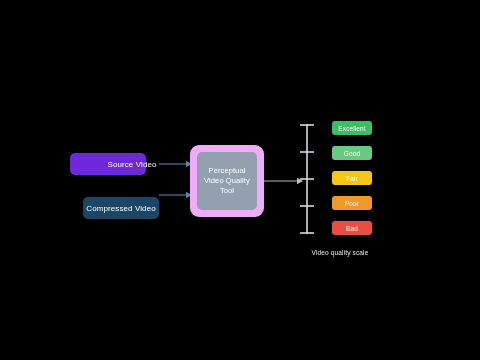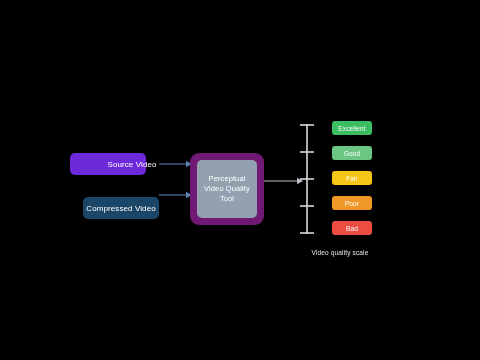--- a/index.html
+++ b/index.html
@@ -57,25 +57,25 @@
     height: 10px;
     width: 34px;
   }
   #arrow-source { left: 159px; top: 159px; }
   #arrow-compressed { left: 159px; top: 190px; }
 
   
   #tool-frame {
     position: absolute;
     left: 190px;
-    top: 153px;
+    top: 145px;
     width: 74px;
     height: 72px;
     box-sizing: border-box;
-    background: #701a75;
+    background: #f0abfc;
     border-radius: 9px;
     display: flex;
     align-items: center;
     justify-content: center;
   }
   #tool-inner {
     width: 60px;
     height: 58px;
     box-sizing: border-box;
     background: #93a0b0;

